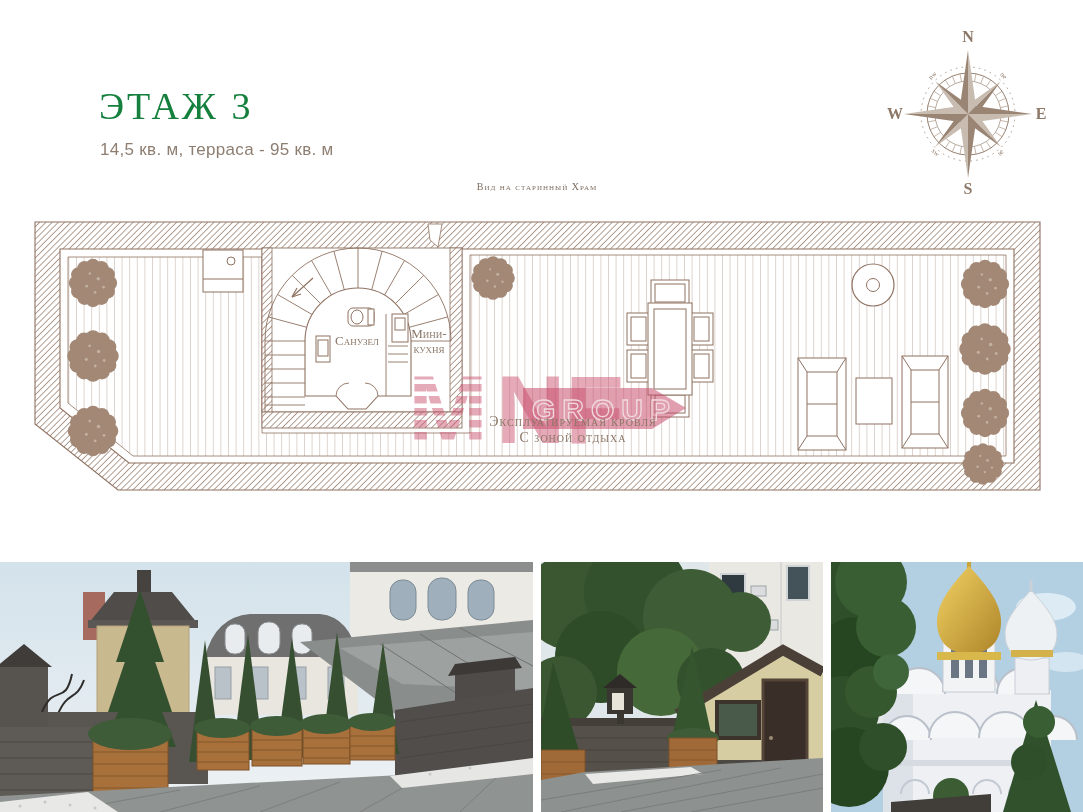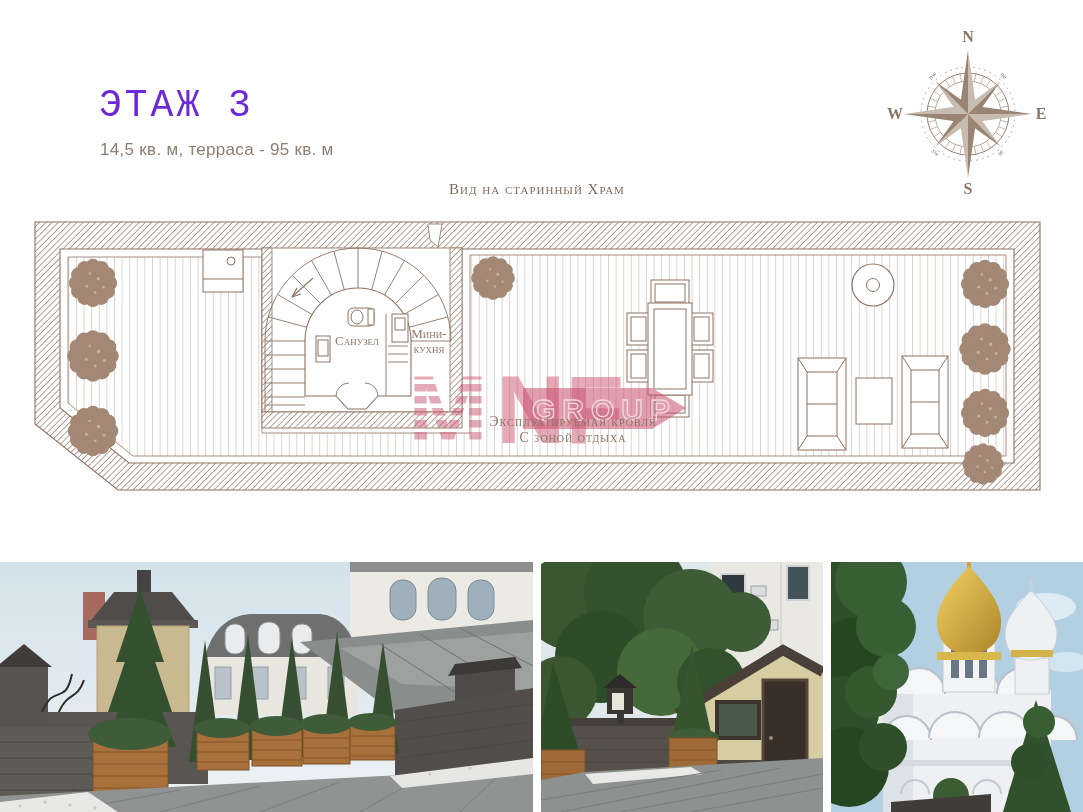--- a/index.html
+++ b/index.html
@@ -1,23 +1,23 @@
 <!DOCTYPE html>
 <html><head>
 <meta charset="utf-8">
 <style>
   html,body{margin:0;padding:0;background:#fff;}
   .stage{position:relative;width:1083px;height:812px;background:#ffffff;overflow:hidden;
          font-family:"Liberation Sans",sans-serif;}
   .abs{position:absolute;}
-  .page-title{left:99px;top:84px;font-family:Liberation Mono, monospace;font-size:38px;
-              letter-spacing:3px;color:#6d28d9;font-weight:400;}
+  .page-title{left:99px;top:84px;font-family:Liberation Serif, serif;font-size:38px;
+              letter-spacing:3px;color:#15803d;font-weight:400;}
   .page-subtitle{left:100px;top:140px;font-size:17px;color:#8d7e71;letter-spacing:0.3px;text-align:center;}
   .view-label{left:0;width:1074px;text-align:center;font-family:"Liberation Serif",serif;
-              font-variant:small-caps;font-size:15px;letter-spacing:1px;color:#7e6d5f;}
+              font-variant:small-caps;font-size:10px;letter-spacing:1px;color:#7e6d5f;}
   .sc{font-family:"Liberation Serif",serif;font-variant:small-caps;}
   .photo{top:562px;height:250px;overflow:hidden;}
   .photo svg{display:block;}
 </style>
 </head>
 <body>
 
 <div class="stage">
 
   <div class="abs page-title">ЭТАЖ 3</div>

